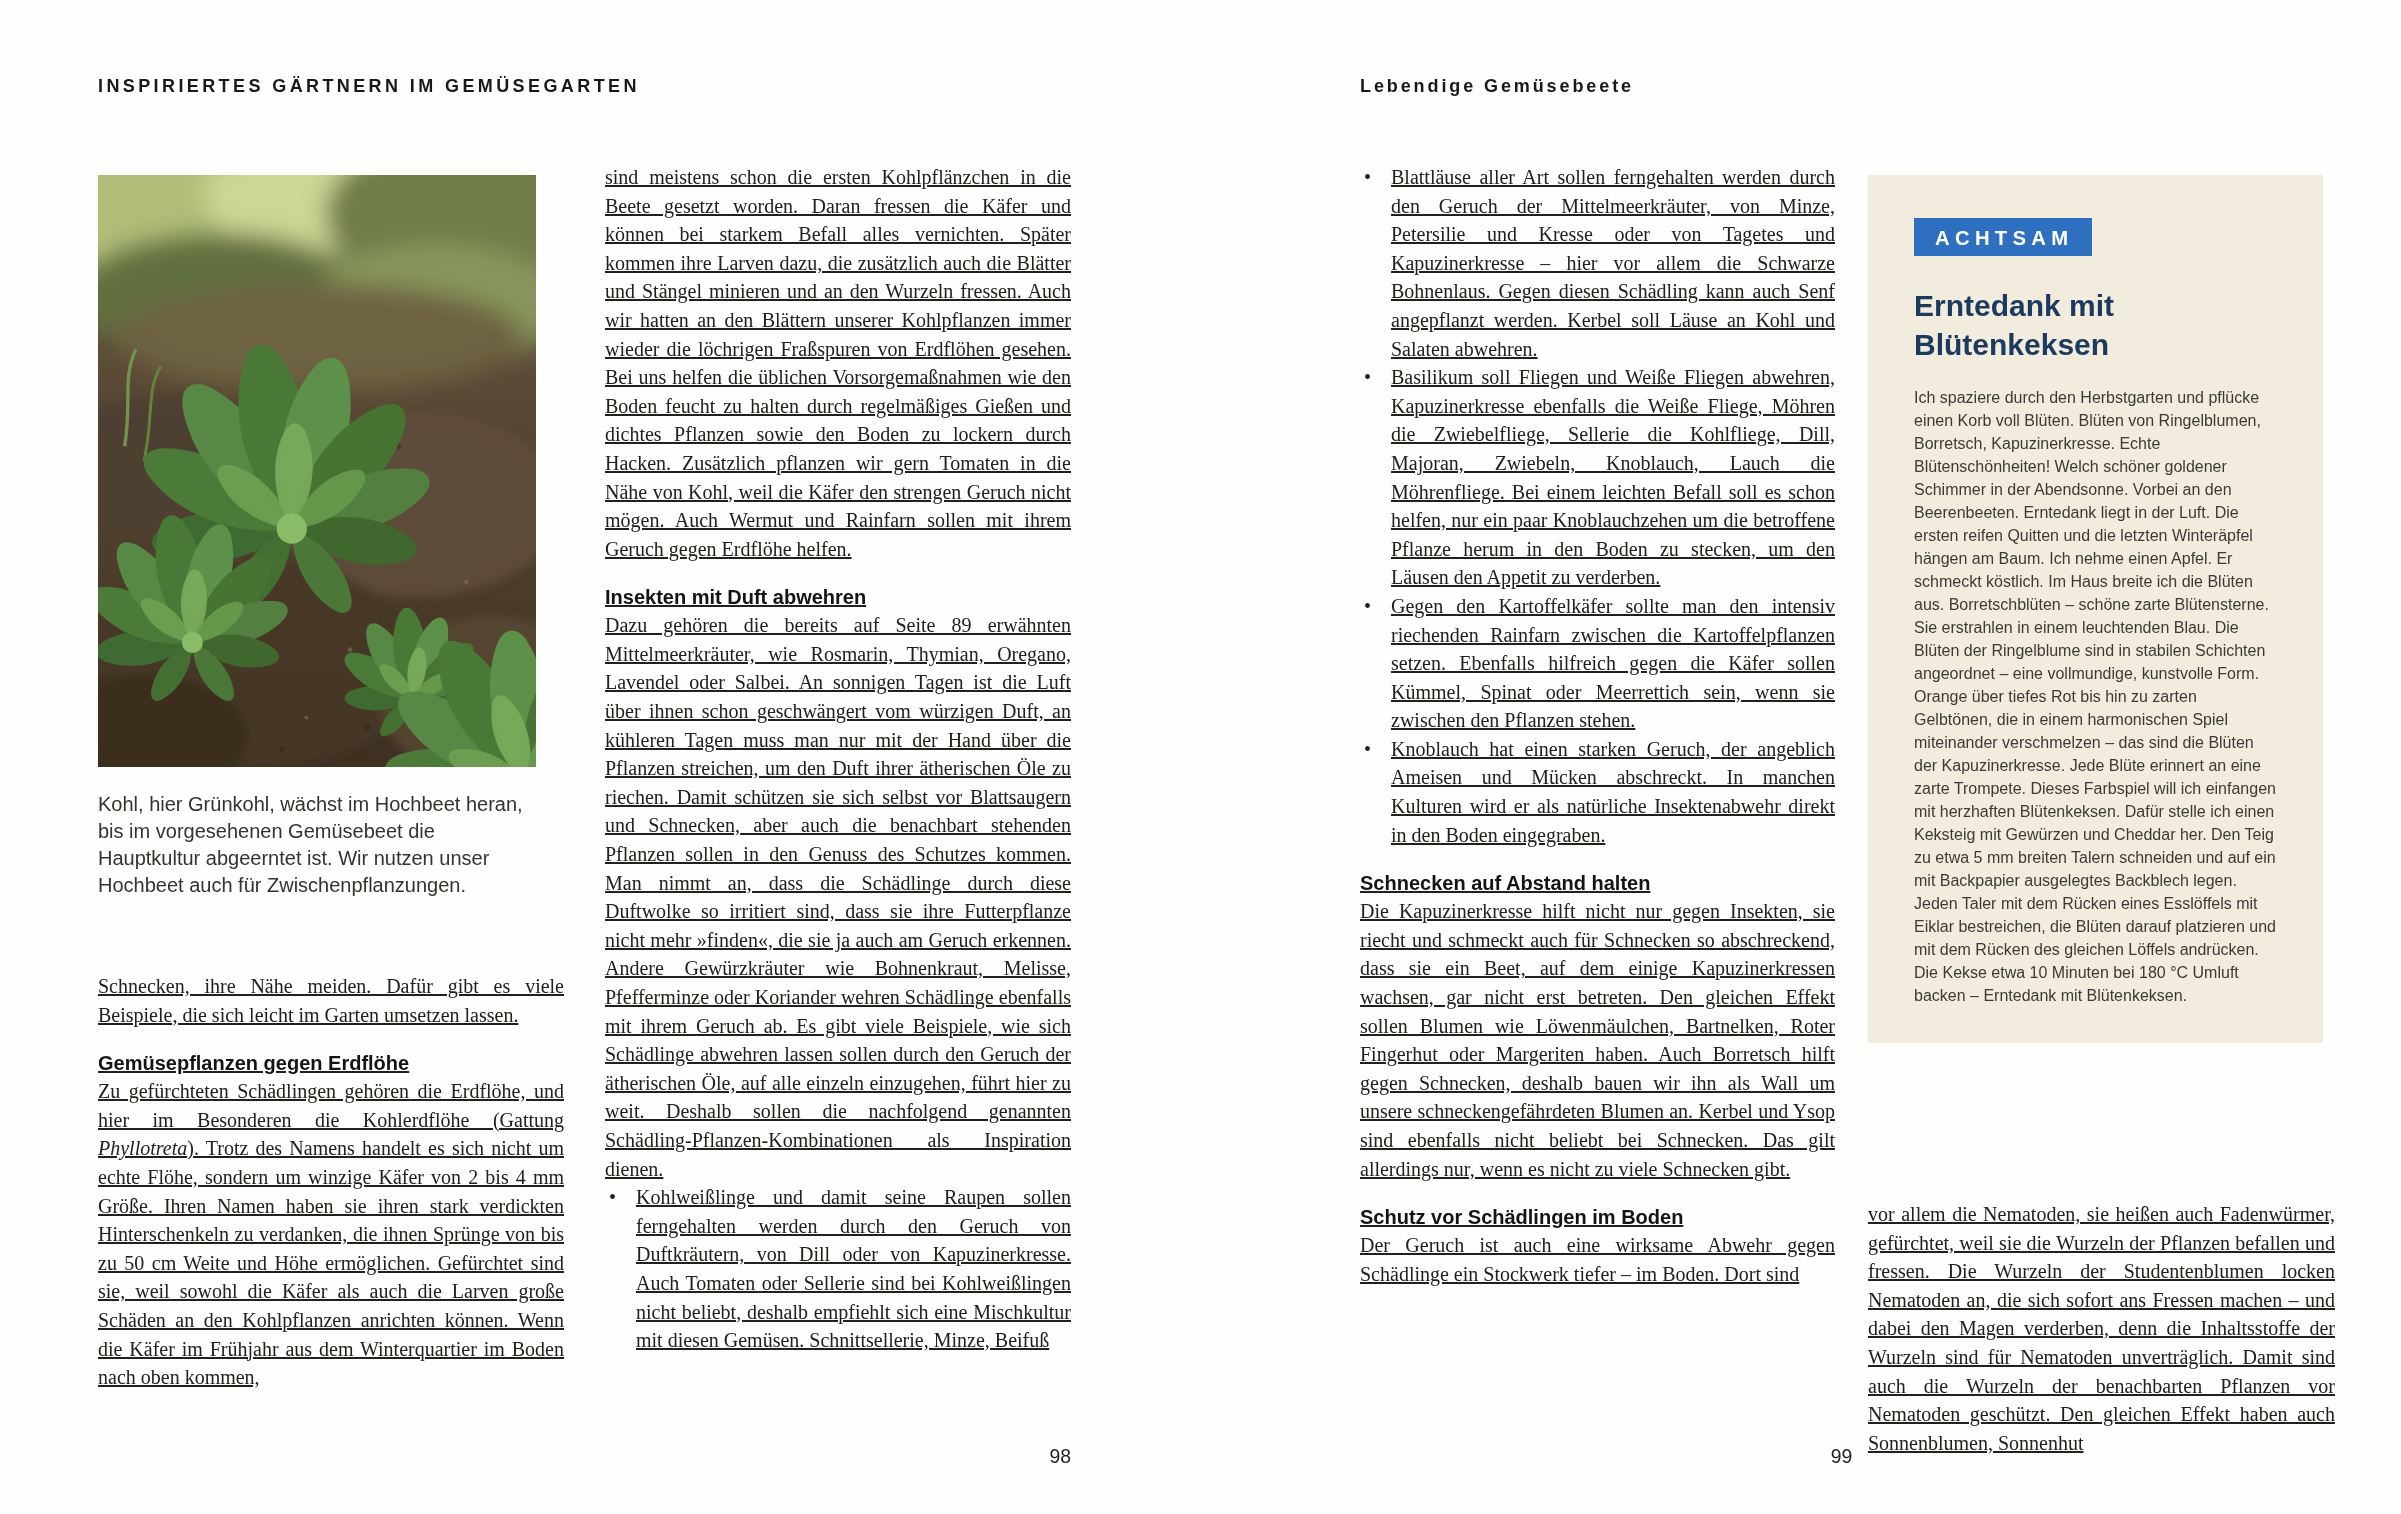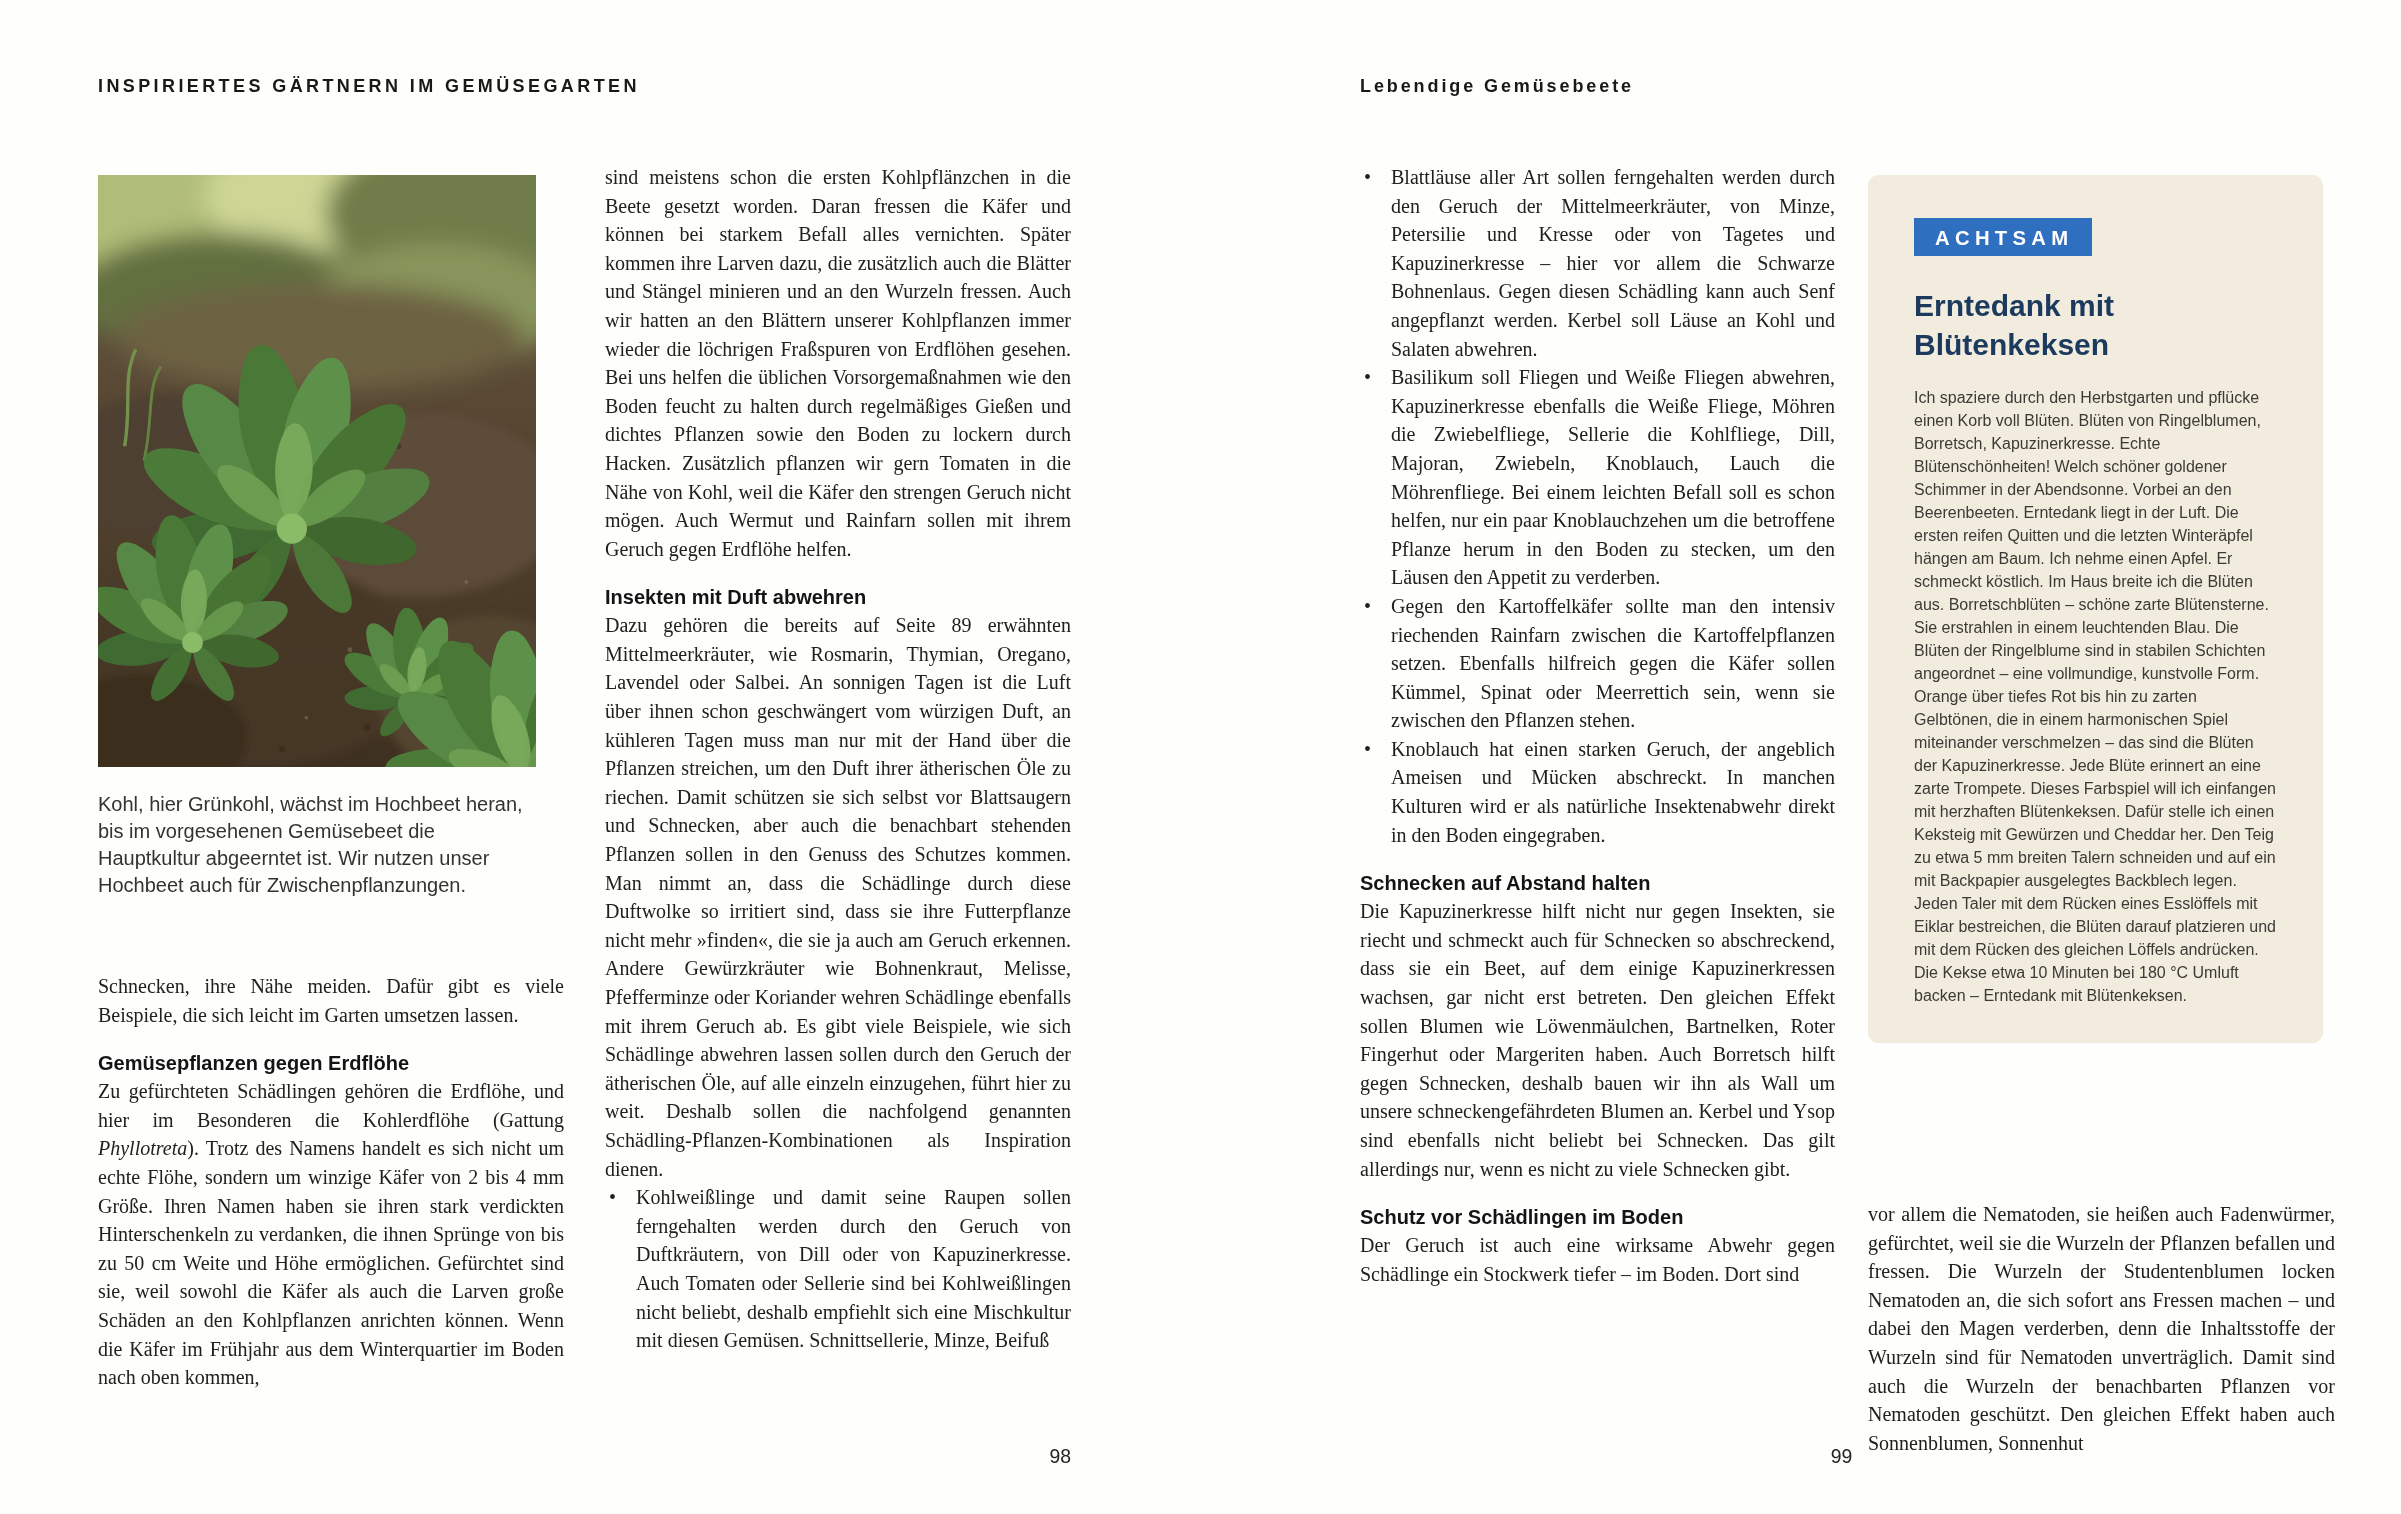--- a/index.html
+++ b/index.html
@@ -29,21 +29,21 @@
     margin-top:24px;
     font-family:"Liberation Sans", sans-serif;
     font-size:20px; line-height:27px; color:#34332f; text-align:left;
   }
 
   
   .col {
     position:absolute; top:163px;
     font-size:20px; line-height:28.6px;
     text-align:justify; text-justify:inter-word;
-    hyphens:auto; overflow-wrap:break-word; overflow:hidden;
+    hyphens:auto; overflow-wrap:break-word; overflow:hidden;text-decoration:underline;
   }
   .col-l1 { left:98px;  top:972px; width:466px; height:445px; }
   .col-l2 { left:605px; width:466px;  height:1259px; }
   .col-r1 { left:1360px; width:475px;  height:1259px; }
   .col-r2 { left:1868px; top:1184px; width:467px; height:300px;margin-top:16px; }
 
   .col h3 {
     font-family:"Liberation Sans", sans-serif;
     font-weight:700; font-size:20px; line-height:28.6px;
     margin:19.4px 0 0 0; text-align:left; color:#141414;
@@ -53,21 +53,21 @@
   .bullet { position:relative; padding-left:31px; }
   .bullet .marker { position:absolute; left:3.9px; top:0; }
   .hang { padding-left:31px; }
 
   
   .sidebar {
     position:absolute; left:1868px; top:175px; width:455px; height:868px;
     background:#f2ecdf;
     background-image:radial-gradient(rgba(120,100,70,0.045) 0.7px, rgba(0,0,0,0) 1px);
     background-size:12.6px 12.6px;
-    border-radius:11px;
+    border-radius:1px;
     padding:43px 46px 29px 46px;
     overflow:hidden;
   }
   .badge {
     display:inline-block;
     background:#2e6fc0; color:#ffffff;
     font-family:"Liberation Sans", sans-serif;
     font-weight:700; font-size:20.3px; line-height:1;
     letter-spacing:5.3px; padding:9.7px 18.4px 8.2px 21px;
   }

